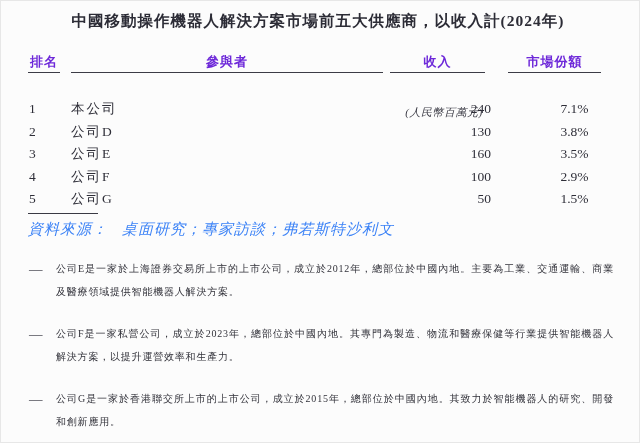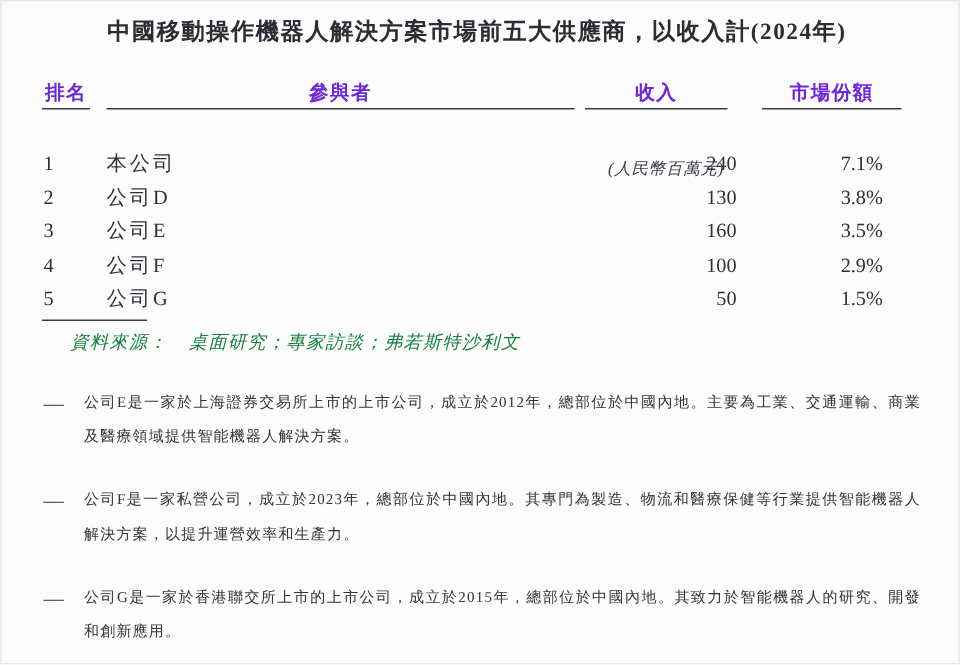--- a/index.html
+++ b/index.html
@@ -44,23 +44,23 @@
   .cell-name{left:70px;letter-spacing:2px;}
   .cell-revenue{left:395px;width:95px;text-align:right;}
   .cell-share{left:527px;width:93px;text-align:center;}
   
   .source-rule{
     position:absolute;left:27px;top:212px;width:70px;height:0;
     border-top:1.5px solid #3a3a44;
   }
   .source{
     position:absolute;left:27px;top:219px;right:20px;
-    font-size:12px;font-style:italic;
-    letter-spacing:1px;color:#15803d;
-    display:flex;gap:14px;white-space:nowrap;margin-left:19px;
+    font-size:15px;font-style:italic;
+    letter-spacing:1px;color:#3b82f6;
+    display:flex;gap:14px;white-space:nowrap;
   }
   
   .notes{
     position:absolute;top:256px;left:0;right:0;
     display:flex;flex-direction:column;gap:19px;
   }
   .note{display:flex;align-items:flex-start;}
   .note-dash{
     flex:0 0 27px;margin-left:28px;
     font-size:13.5px;line-height:23px;color:#2e2e38;

